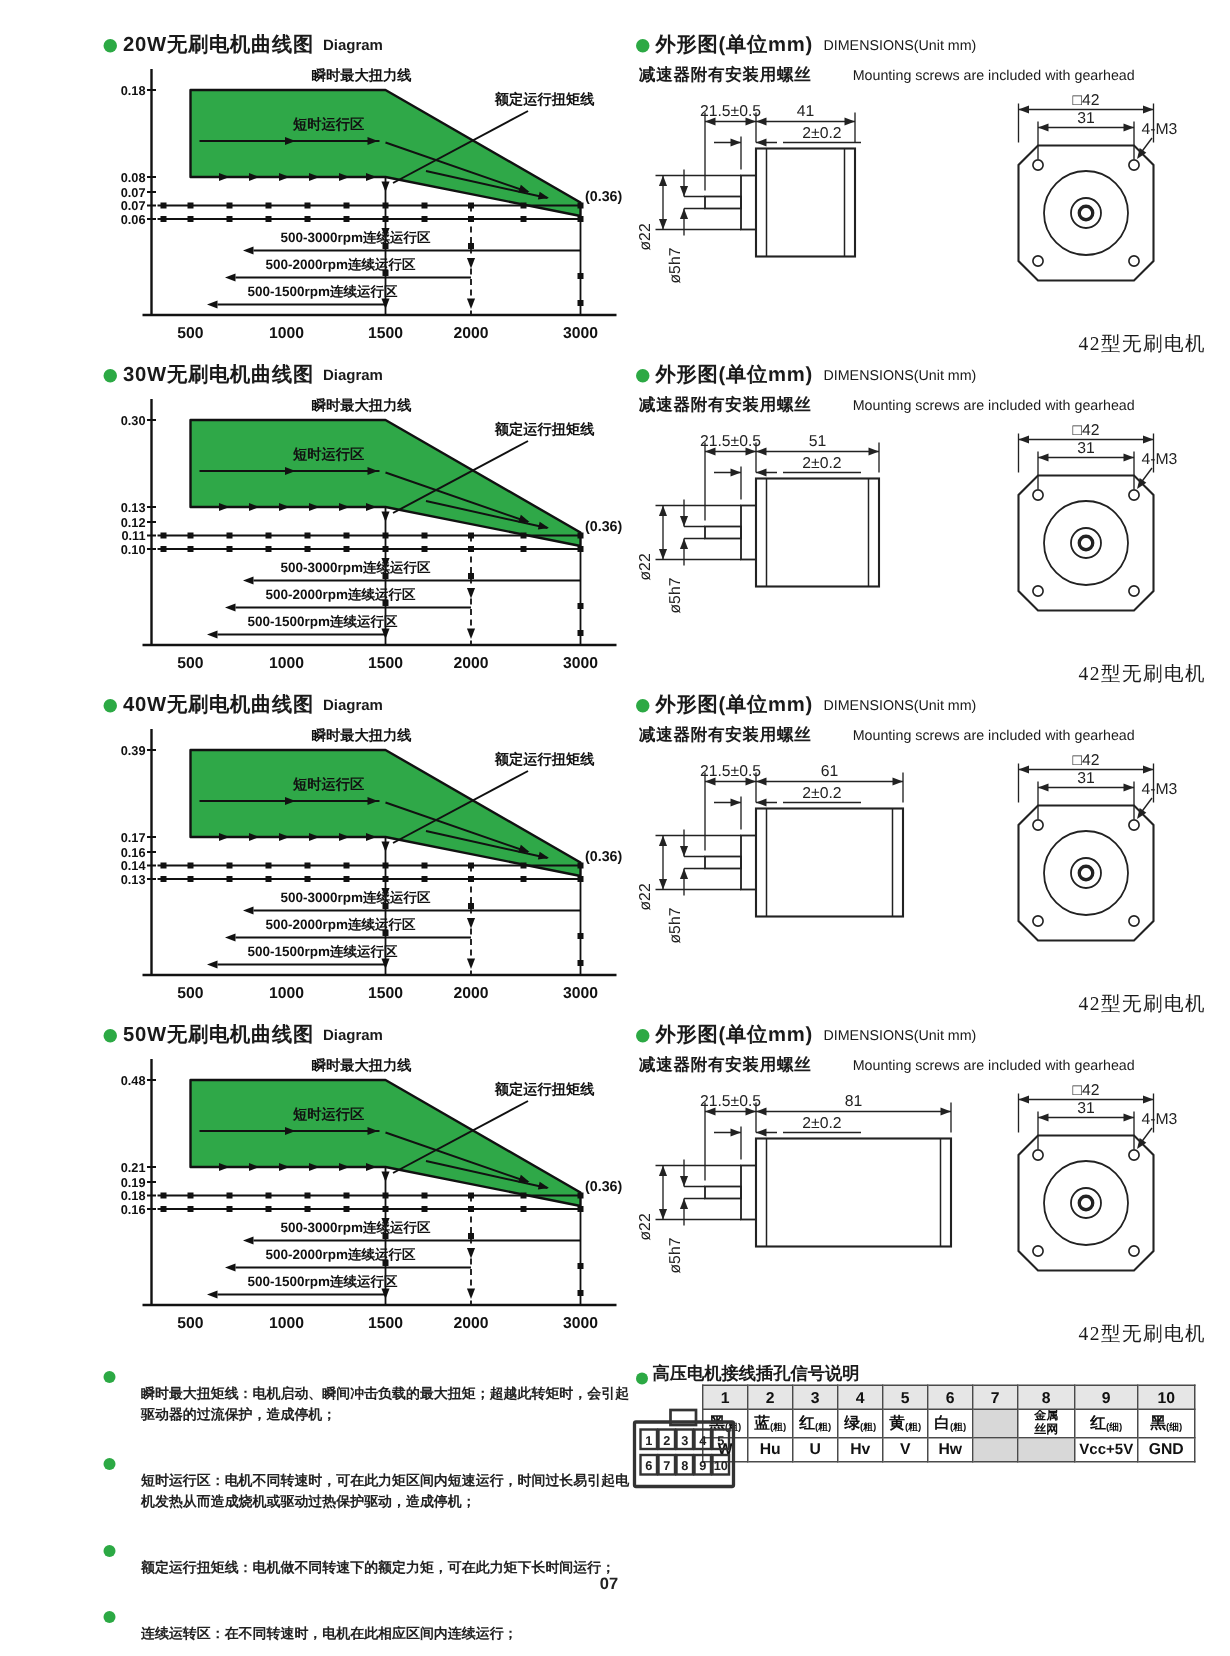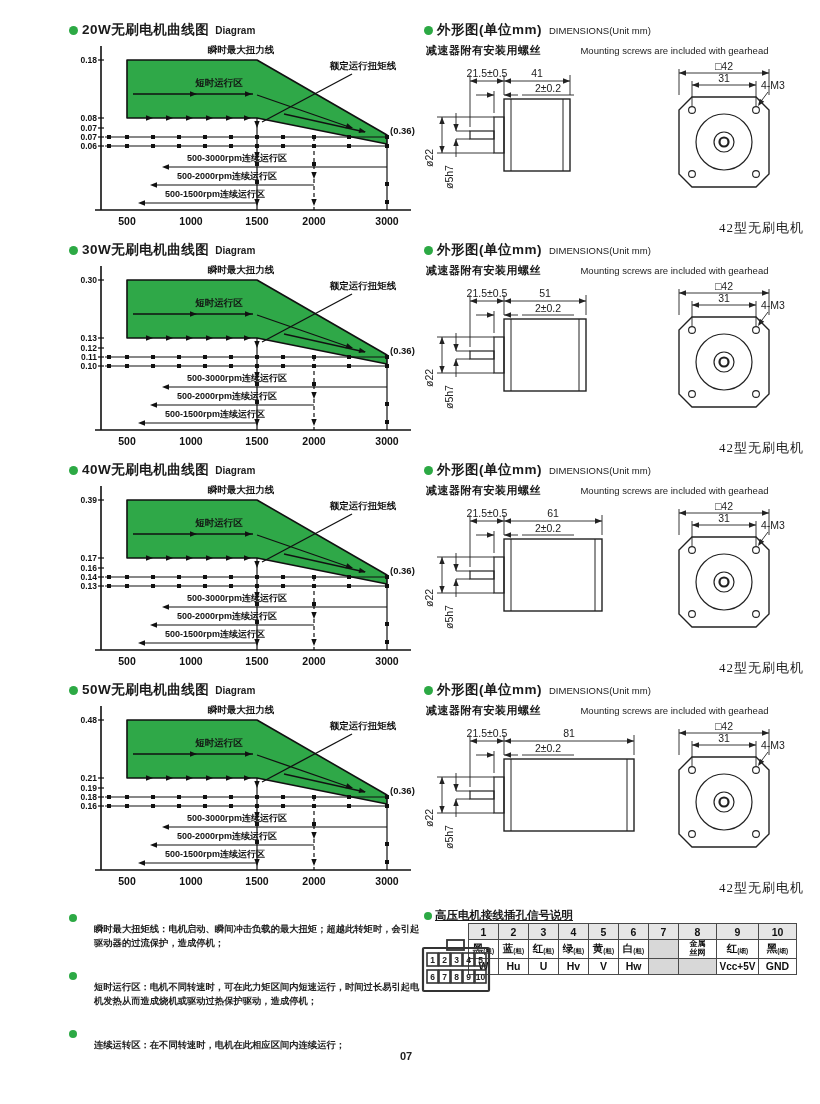--- a/index.html
+++ b/index.html
@@ -13,38 +13,38 @@
   .chart-block{height:220px;}
   .dim-block{height:220px;}
   .block-title{display:flex;align-items:center;gap:4px;height:16px;}
   .dot{width:9px;height:9px;border-radius:50%;background:#2ca944;flex:none;}
   .t-cn{font-size:13.5px;font-weight:bold;letter-spacing:.5px;}
   .t-en{font-size:10px;font-weight:bold;margin-left:2px;}
   .dim-head-cn{font-size:13.5px;font-weight:bold;letter-spacing:.5px;}
   .dim-head-en{font-size:9.5px;font-weight:normal;margin-left:3px;}
   .dim-sub{margin:2px 0 0 2px;height:15px;}
   .dim-sub-cn{font-size:11px;font-weight:600;letter-spacing:.5px;}
-  .dim-sub-en{font-size:9.5px;margin-left:14px;padding-left:21px;}
+  .dim-sub-en{font-size:9.5px;margin-left:2px;padding-left:21px;}
   .dim-caption{width:380px;text-align:right;font-family:"Liberation Serif","DejaVu Serif",serif;
     font-size:13px;margin-top:0;letter-spacing:1px;}
   
   svg text{fill:#111;font-family:"Liberation Sans","DejaVu Sans",sans-serif;}
   .b{font-weight:bold;}
   .ct{font-size:9.5px;} .cy{font-size:8.5px;} .cx{font-size:10.5px;}
   .cz{font-size:9px;} .ce{font-size:9.5px;}
   .dt{font-size:10.5px;fill:#222;}
   .cp{font-size:8.5px;font-weight:bold;fill:#222;}
   
   .notes{margin-top:10px;}
   .note{display:flex;gap:6px;margin-bottom:8px;}
   .note .dot2{width:8px;height:8px;border-radius:50%;background:#2ca944;margin-top:2px;flex:none;}
   .note p{margin:11px;font-size:9.3px;line-height:1.5;font-weight:bold;color:#222;width:352px;}
   
   .plug-section{margin-top:6px;}
-  .plug-title-row{display:flex;align-items:center;gap:3px;text-decoration:underline;}
+  .plug-title-row{display:flex;align-items:flex-end;gap:3px;}
   .dot3{width:8px;height:8px;border-radius:50%;background:#2ca944;flex:none;}
   .plug-title-cn{font-size:11.5px;font-weight:bold;}
   .plug-title-en{font-size:9.5px;font-weight:bold;margin:1px 0 4px 11px;}
   .plug-row{position:relative;margin-left:44px;}
   .connector-wrap{position:absolute;left:-48px;top:14px;}
   table.sig{border-collapse:collapse;table-layout:fixed;}
   table.sig td{border:1.6px solid #4a4a4a;text-align:center;padding:0;height:15px;
     font-size:10.5px;color:#111;overflow:hidden;}
   td.hd{background:#e6e6e6;font-size:13px;font-weight:bold;letter-spacing:4px;height:17px;}
   td.pin{background:#e6e6e6;font-weight:bold;}
@@ -422,20 +422,24 @@
     <div class="note">
       <span class="dot2"></span>
       <p>瞬时最大扭矩线：电机启动、瞬间冲击负载的最大扭矩；超越此转矩时，会引起驱动器的过流保护，造成停机；</p>
     </div>
     <div class="note">
       <span class="dot2"></span>
       <p>短时运行区：电机不同转速时，可在此力矩区间内短速运行，时间过长易引起电机发热从而造成烧机或驱动过热保护驱动，造成停机；</p>
     </div>
     <div class="note">
       <span class="dot2"></span>
+      <p>额定运行扭矩线：电机做不同转速下的额定力矩，可在此力矩下长时间运行；</p>
+    </div>
+    <div class="note">
+      <span class="dot2"></span>
       <p>连续运转区：在不同转速时，电机在此相应区间内连续运行；</p>
     </div>
   </div>
 </div>
 
 <div class="col-right">
 
   <section class="dim-block">
     <div class="block-title">
       <span class="dot"></span>

